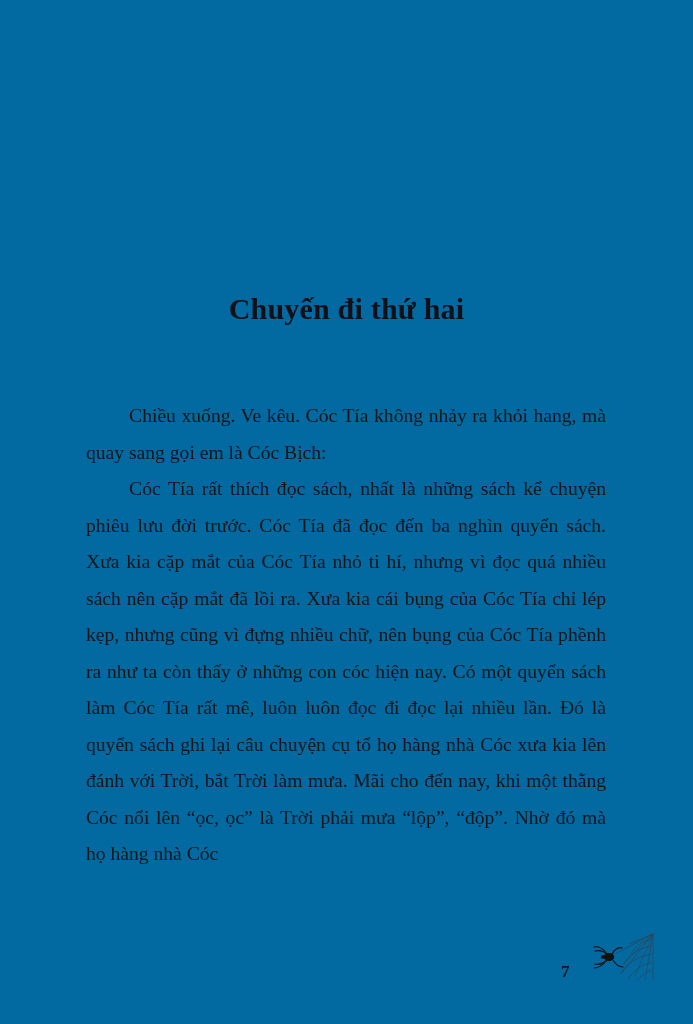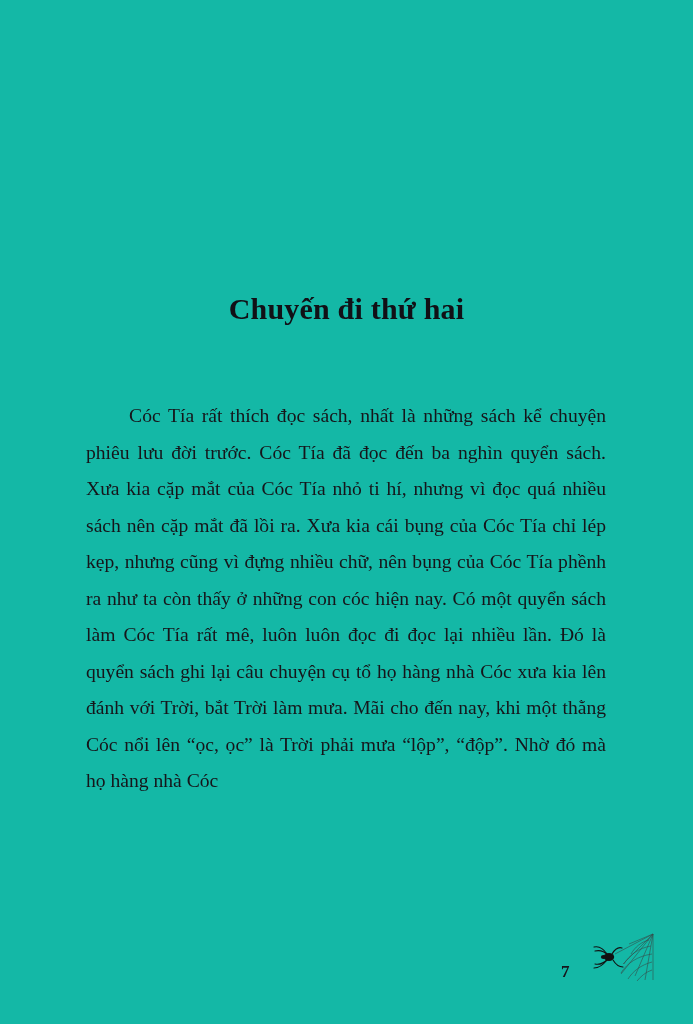--- a/index.html
+++ b/index.html
@@ -11,21 +11,21 @@
     width: 693px;
     height: 1024px;
     position: relative;
     font-family: "Liberation Serif", serif;
     color: #16151a;
     overflow: hidden;
   }
   .page {
     position: absolute;
     inset: 0;
-    background: #14b8a6;
+    background: #0369a1;
   }
   .chapter-title {
     position: absolute;
     top: 272px;
     left: 0;
     width: 693px;
     text-align: center;
     font-size: 30px;
     font-weight: 700;
     letter-spacing: 0.2px;
@@ -68,20 +68,21 @@
   }
 </style>
 </head>
 <body>
 
 <div class="page">
 
   <h1 class="chapter-title">Chuyến đi thứ hai</h1>
 
   <div class="body-text">
+    <p>Chiều xuống. Ve kêu. Cóc Tía không nhảy ra khỏi hang, mà quay sang gọi em là Cóc Bịch:</p>
     <p>Cóc Tía rất thích đọc sách, nhất là những sách kể chuyện phiêu lưu đời trước. Cóc Tía đã đọc đến ba nghìn quyển sách. Xưa kia cặp mắt của Cóc Tía nhỏ ti hí, nhưng vì đọc quá nhiều sách nên cặp mắt đã lồi ra. Xưa kia cái bụng của Cóc Tía chỉ lép kẹp, nhưng cũng vì đựng nhiều chữ, nên bụng của Cóc Tía phềnh ra như ta còn thấy ở những con cóc hiện nay. Có một quyển sách làm Cóc Tía rất mê, luôn luôn đọc đi đọc lại nhiều lần. Đó là quyển sách ghi lại câu chuyện cụ tổ họ hàng nhà Cóc xưa kia lên đánh với Trời, bắt Trời làm mưa. Mãi cho đến nay, khi một thằng Cóc nổi lên “ọc, ọc” là Trời phải mưa “lộp”, “độp”. Nhờ đó mà họ hàng nhà Cóc</p>
   </div>
 
   <div class="page-number">7</div>
 
   <svg class="corner-ornament" viewBox="0 0 78 54">
     <g stroke="#3a3a3a" stroke-width="0.6" fill="none" opacity="0.85">
       <path d="M70 4 L70 50"></path>
       <path d="M70 4 L40 34"></path>
       <path d="M70 4 L46 14"></path>

